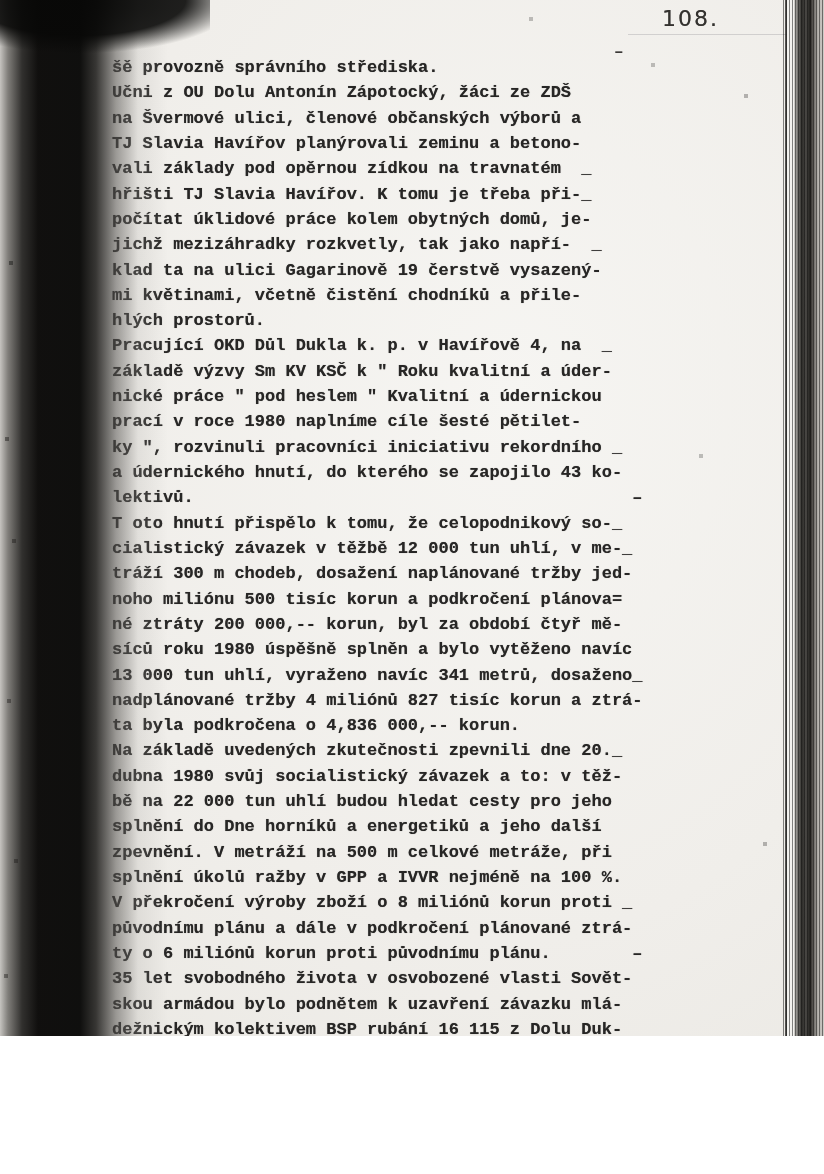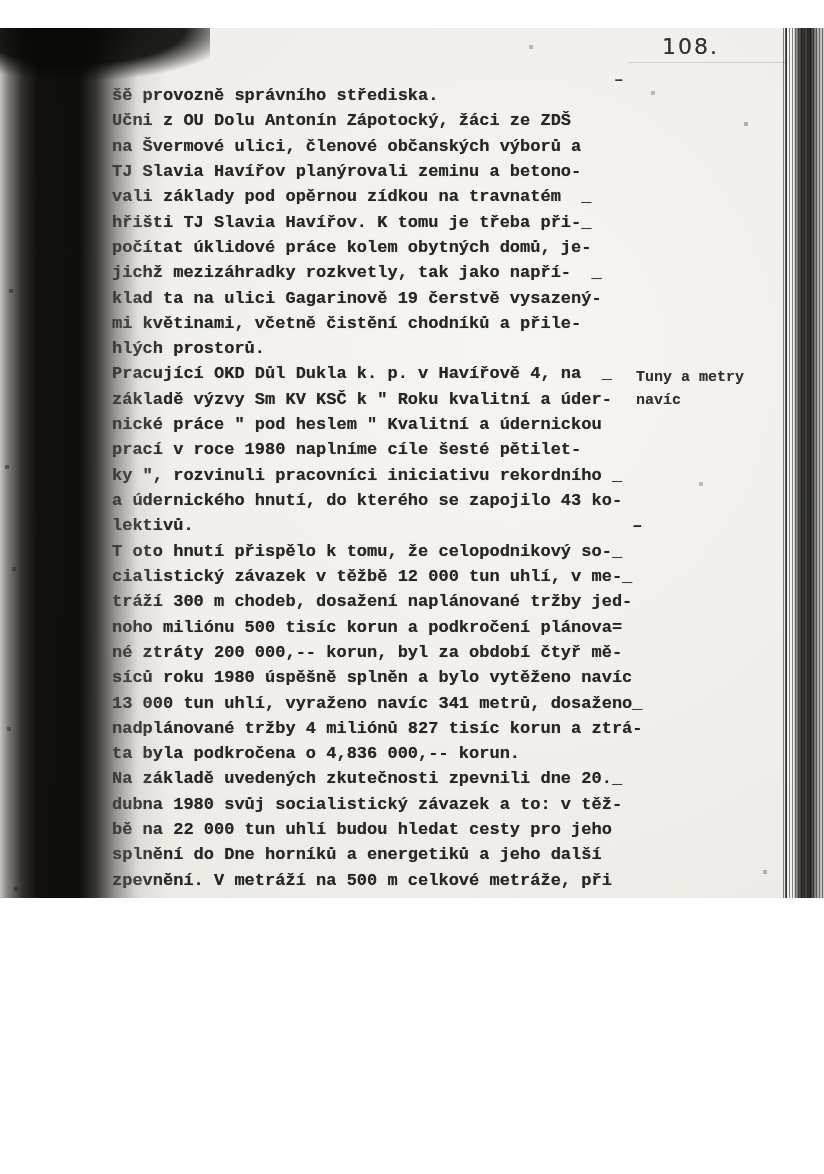--- a/index.html
+++ b/index.html
@@ -1,20 +1,19 @@
 <!DOCTYPE html>
 <html><head>
 <meta charset="utf-8">
 <style>
   html,body{margin:0;padding:0;background:#ffffff;}
   .page{
-    position:relative;width:824px;height:870px;overflow:hidden;
+    position:relative;width:824px;height:1036px;overflow:hidden;
     background:radial-gradient(ellipse at 62% 38%, #f6f5f2 0%, #f0eeea 60%, #eae8e3 100%);
     font-family:"Liberation Mono", monospace;
-    margin-top:28px;
   }
   
   .text-col{
     position:absolute;left:112px;top:55px;width:566px;
     font:700 17px/25.32px "Liberation Mono", monospace;
     color:#272625;white-space:pre;
     text-shadow:0 0 0.7px rgba(25,24,22,0.6);
   }
   .text-line{height:25.32px;overflow:visible;}
   
@@ -102,21 +101,20 @@
 
   <div class="rule rule1"></div>
   <div class="rule rule2"></div>
 
   <div class="page-number">108.</div>
 
   <div class="stray-dash">–</div>
 
   <div class="text-col"><div class="text-line">šě provozně správního střediska.</div><div class="text-line">Učni z OU Dolu Antonín Zápotocký, žáci ze ZDŠ</div><div class="text-line">na Švermové ulici, členové občanských výborů a</div><div class="text-line">TJ Slavia Havířov planýrovali zeminu a betono-</div><div class="text-line">vali základy pod opěrnou zídkou na travnatém  _</div><div class="text-line">hřišti TJ Slavia Havířov. K tomu je třeba při-_</div><div class="text-line">počítat úklidové práce kolem obytných domů, je-</div><div class="text-line">jichž mezizáhradky rozkvetly, tak jako napří-  _</div><div class="text-line">klad ta na ulici Gagarinově 19 čerstvě vysazený-</div><div class="text-line">mi květinami, včetně čistění chodníků a přile-</div><div class="text-line">hlých prostorů.</div><div class="text-line">Pracující OKD Důl Dukla k. p. v Havířově 4, na  _</div><div class="text-line">základě výzvy Sm KV KSČ k " Roku kvalitní a úder-</div><div class="text-line">nické práce " pod heslem " Kvalitní a údernickou</div><div class="text-line">prací v roce 1980 naplníme cíle šesté pětilet-</div><div class="text-line">ky ", rozvinuli pracovníci iniciativu rekordního _</div><div class="text-line">a údernického hnutí, do kterého se zapojilo 43 ko-</div><div class="text-line">lektivů.                                           –</div><div class="text-line">T oto hnutí přispělo k tomu, že celopodnikový so-_</div><div class="text-line">cialistický závazek v těžbě 12 000 tun uhlí, v me-_</div><div class="text-line">tráží 300 m chodeb, dosažení naplánované tržby jed-</div><div class="text-line">noho miliónu 500 tisíc korun a podkročení plánova=</div><div class="text-line">né ztráty 200 000,-- korun, byl za období čtyř mě-</div><div class="text-line">síců roku 1980 úspěšně splněn a bylo vytěženo navíc</div><div class="text-line">13 000 tun uhlí, vyraženo navíc 341 metrů, dosaženo_</div><div class="text-line">nadplánované tržby 4 miliónů 827 tisíc korun a ztrá-</div><div class="text-line">ta byla podkročena o 4,836 000,-- korun.</div><div class="text-line">Na základě uvedených zkutečnosti zpevnili dne 20._</div><div class="text-line">dubna 1980 svůj socialistický závazek a to: v těž-</div><div class="text-line">bě na 22 000 tun uhlí budou hledat cesty pro jeho</div><div class="text-line">splnění do Dne horníků a energetiků a jeho další</div><div class="text-line">zpevnění. V metráží na 500 m celkové metráže, při</div><div class="text-line">splnění úkolů ražby v GPP a IVVR nejméně na 100 %.</div><div class="text-line">V překročení výroby zboží o 8 miliónů korun proti _</div><div class="text-line">původnímu plánu a dále v podkročení plánované ztrá-</div><div class="text-line">ty o 6 miliónů korun proti původnímu plánu.        –</div><div class="text-line">35 let svobodného života v osvobozené vlasti Sovět-</div><div class="text-line">skou armádou bylo podnětem k uzavření závazku mlá-</div><div class="text-line">dežnickým kolektivem BSP rubání 16 115 z Dolu Duk-</div><div class="text-line">la v Havířově - Suché.                            –</div><div class="text-line">Kolektiv pod vedením předáků Vladimíra Čadila, Heř-</div><div class="text-line">mana Dobřického, Ladislava Šeligy, Josefa Třísky a</div></div>
 
-  <div class="margin-note note1"><div class="note-line">Tuny a metry</div><div class="note-line">navíc</div></div>
 
 
   <div class="binding"></div>
   <div class="top-wedge"></div>
   <div class="bottom-curve"></div>
 
   <div class="speckles"></div>
 
   <div class="right-edge"></div>
   <div class="bottom-band"></div>

